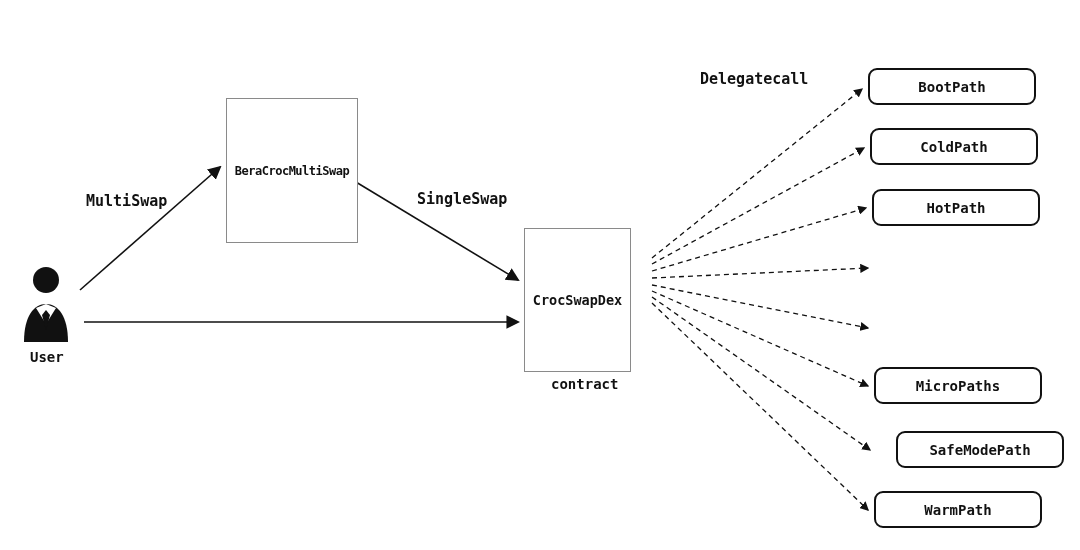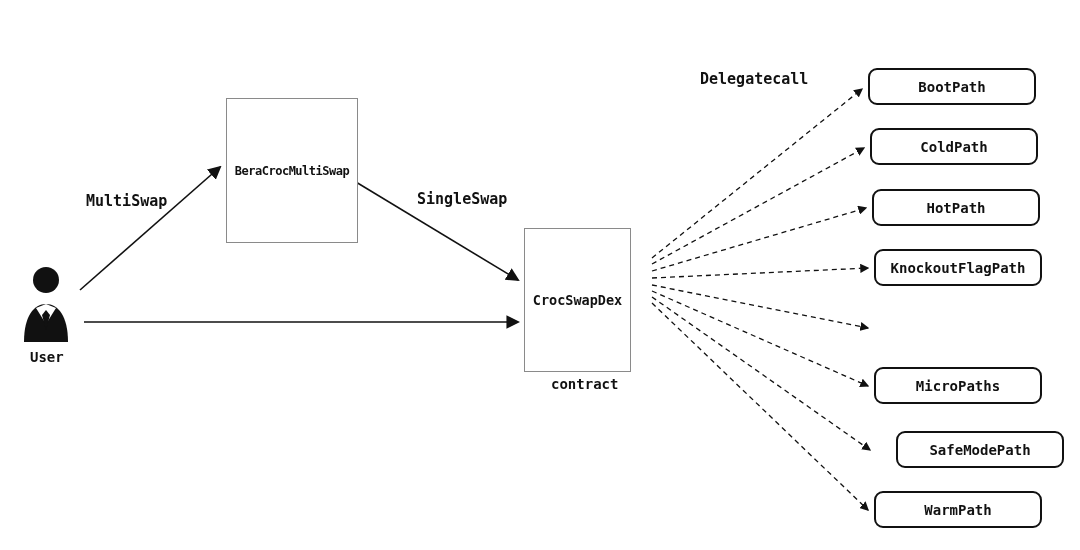--- a/index.html
+++ b/index.html
@@ -81,23 +81,20 @@
 
   <div class="pathbox" style="left:868px;top:68px;">
     <span>BootPath</span>
   </div>
   <div class="pathbox" style="left:872px;top:189px;">
     <span>HotPath</span>
   </div>
   <div class="pathbox" style="left:870px;top:128px;">
     <span>ColdPath</span>
   </div>
-  <div class="pathbox" style="left:874px;top:249px;">
-    <span>KnockoutFlagPath</span>
-  </div>
   <div class="pathbox" style="left:874px;top:367px;">
     <span>MicroPaths</span>
   </div>
   <div class="pathbox" style="left:876px;top:431px;margin-left:20px;">
     <span>SafeModePath</span>
   </div>
   <div class="pathbox" style="left:874px;top:491px;">
     <span>WarmPath</span>
   </div>
 

